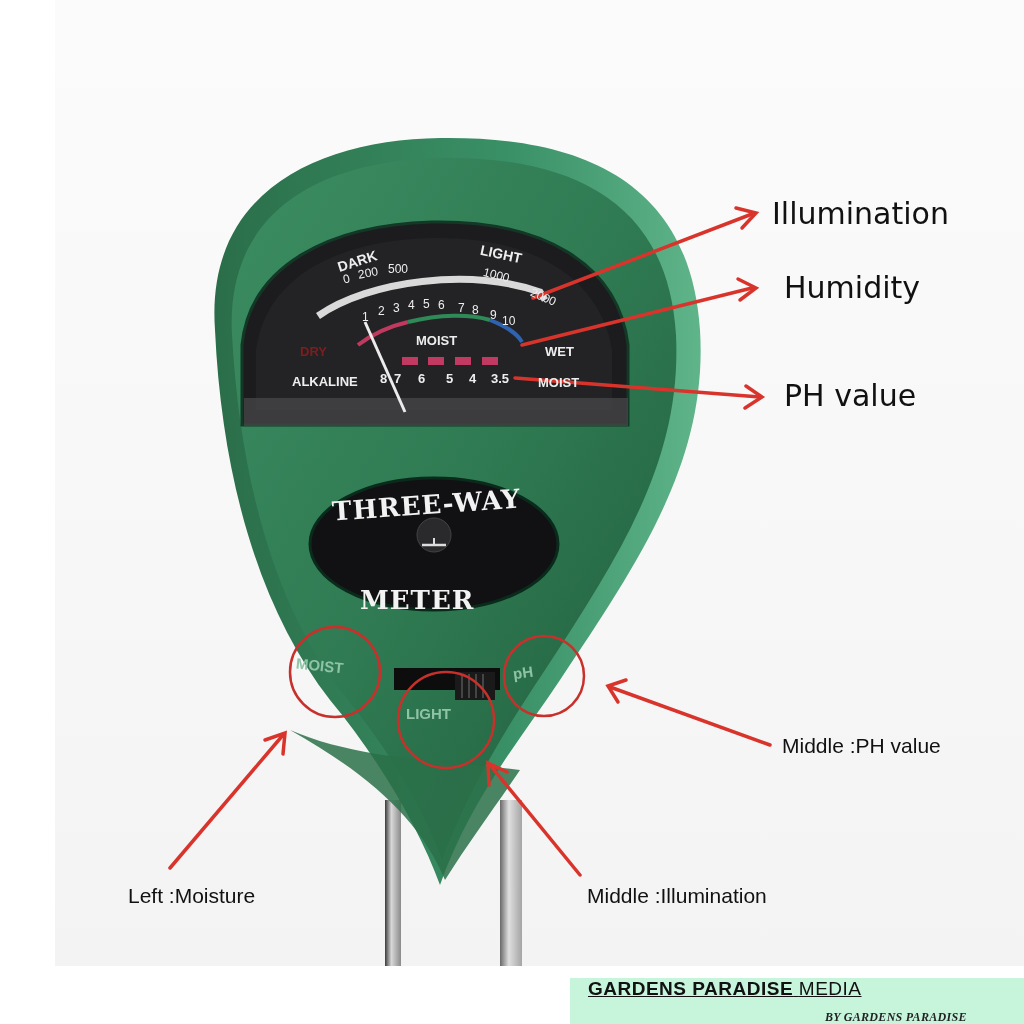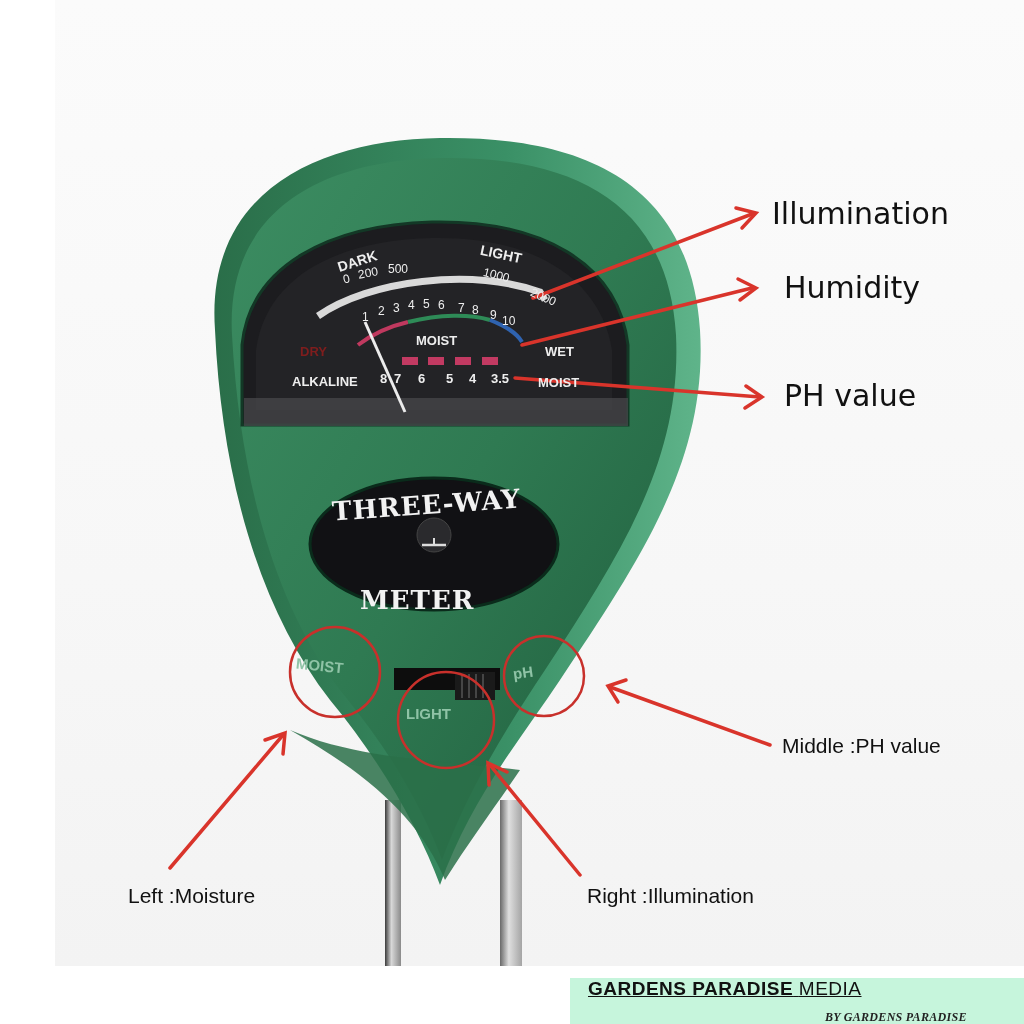--- a/index.html
+++ b/index.html
@@ -156,21 +156,21 @@
 
 <div class="label" style="left:296px;top:657px;font:bold 15px 'Liberation Sans',sans-serif;color:#8fc3a6;transform:rotate(6deg);">MOIST</div>
 <div class="label" style="left:406px;top:705px;font:bold 15px 'Liberation Sans',sans-serif;color:#8fc3a6;">LIGHT</div>
 <div class="label" style="left:513px;top:664px;font:bold 15px 'Liberation Sans',sans-serif;color:#8fc3a6;transform:rotate(-8deg);">pH</div>
 
 <div class="label big" style="left:772px;top:196px;">Illumination</div>
 <div class="label big" style="left:784px;top:270px;">Humidity</div>
 <div class="label big" style="left:784px;top:378px;">PH value</div>
 
 <div class="label small" style="left:128px;top:884px;">Left :Moisture</div>
-<div class="label small" style="left:587px;top:884px;">Right :Illumination</div>
+<div class="label small" style="left:587px;top:884px;">Middle :Illumination</div>
 <div class="label small" style="left:782px;top:734px;">Middle :PH value</div>
 
 <div class="banner">
   <div class="banner-title">
     <b>GARDENS PARADISE</b>
     <span class="light">MEDIA</span>
   </div>
   <div class="banner-sub">BY GARDENS PARADISE</div>
 </div>
 

